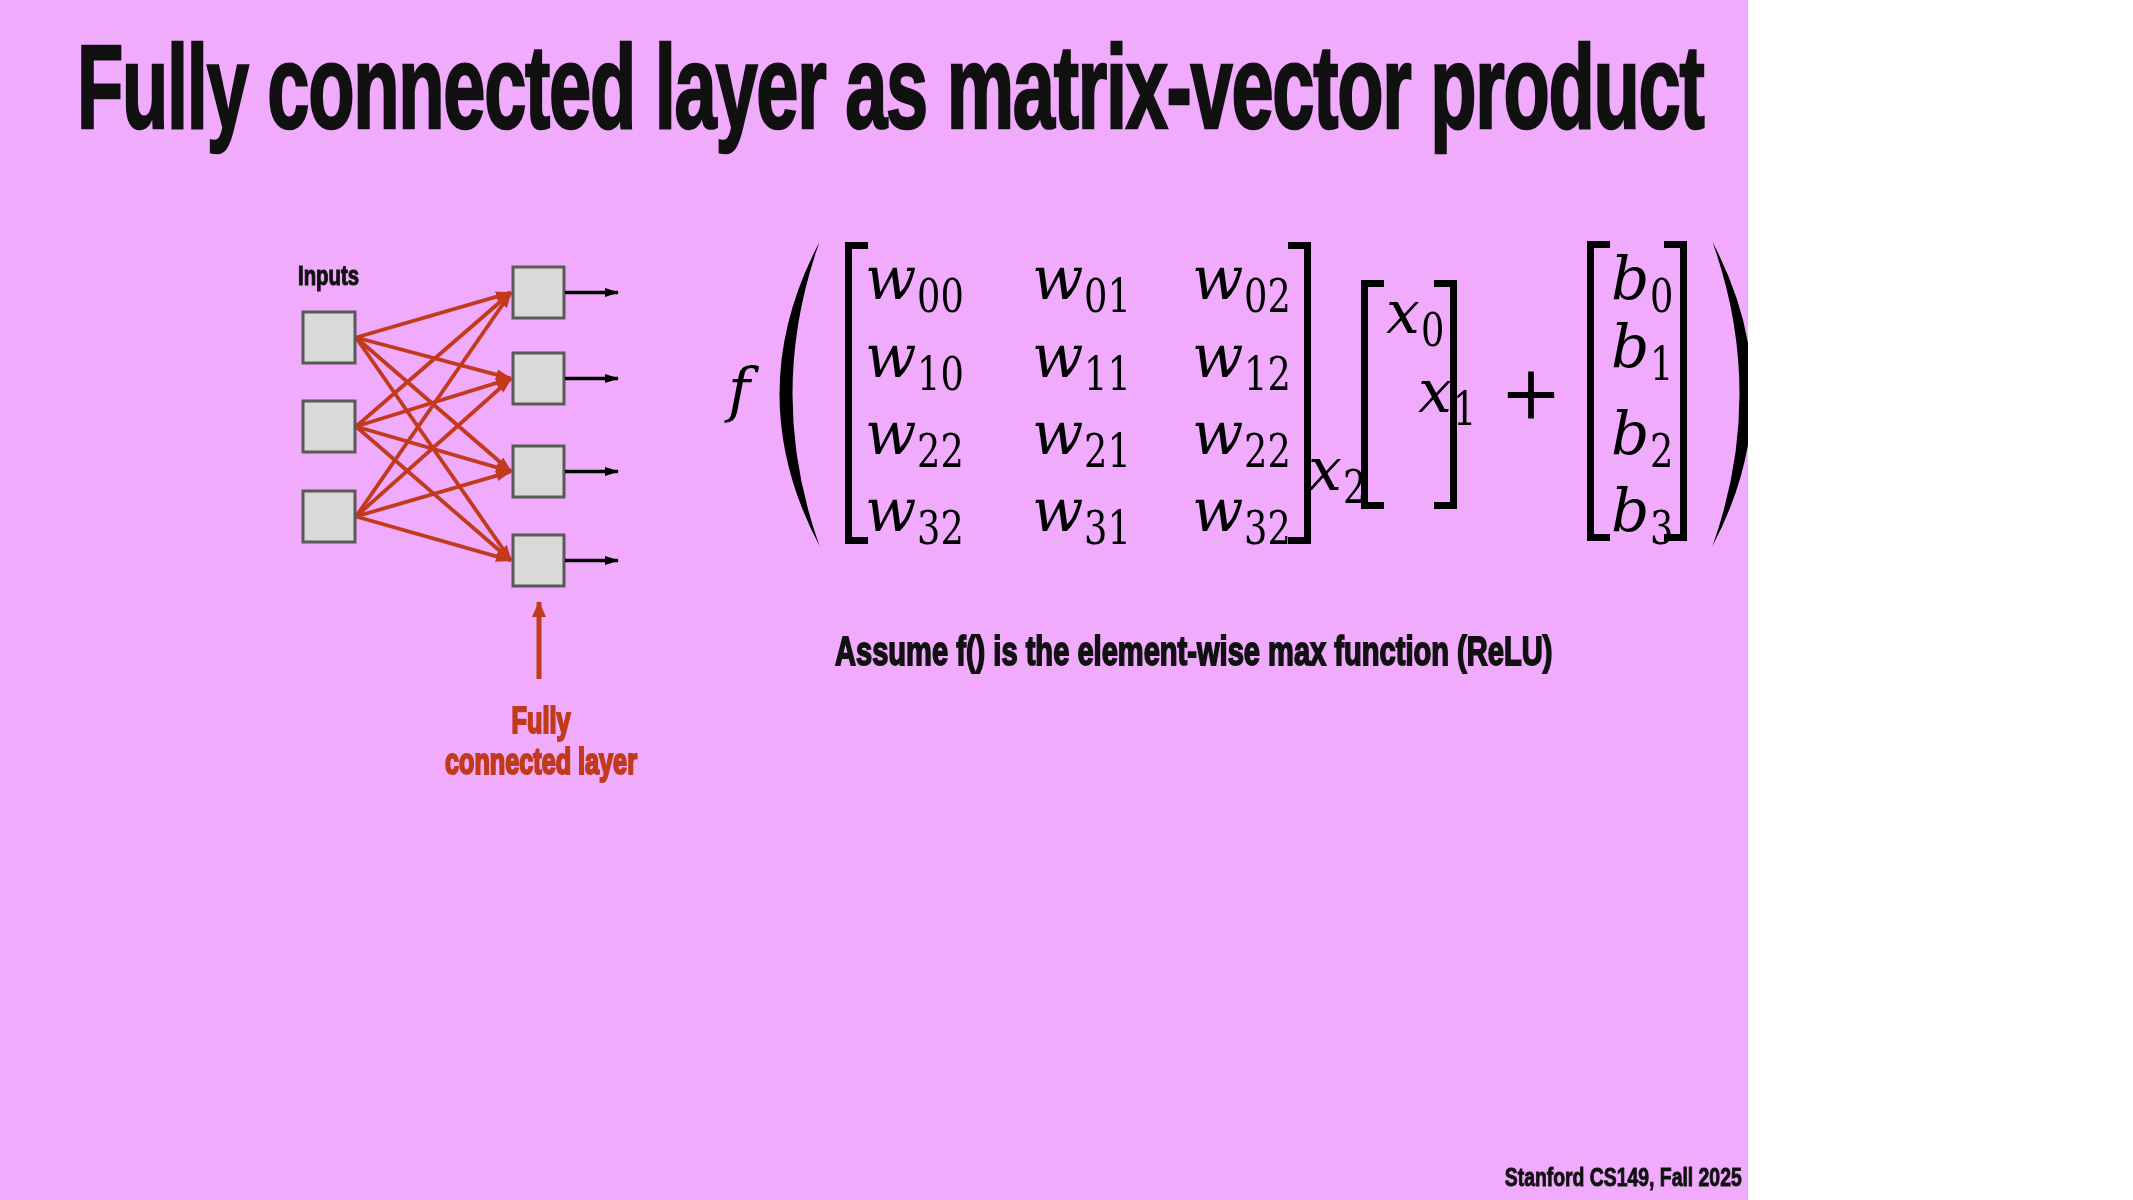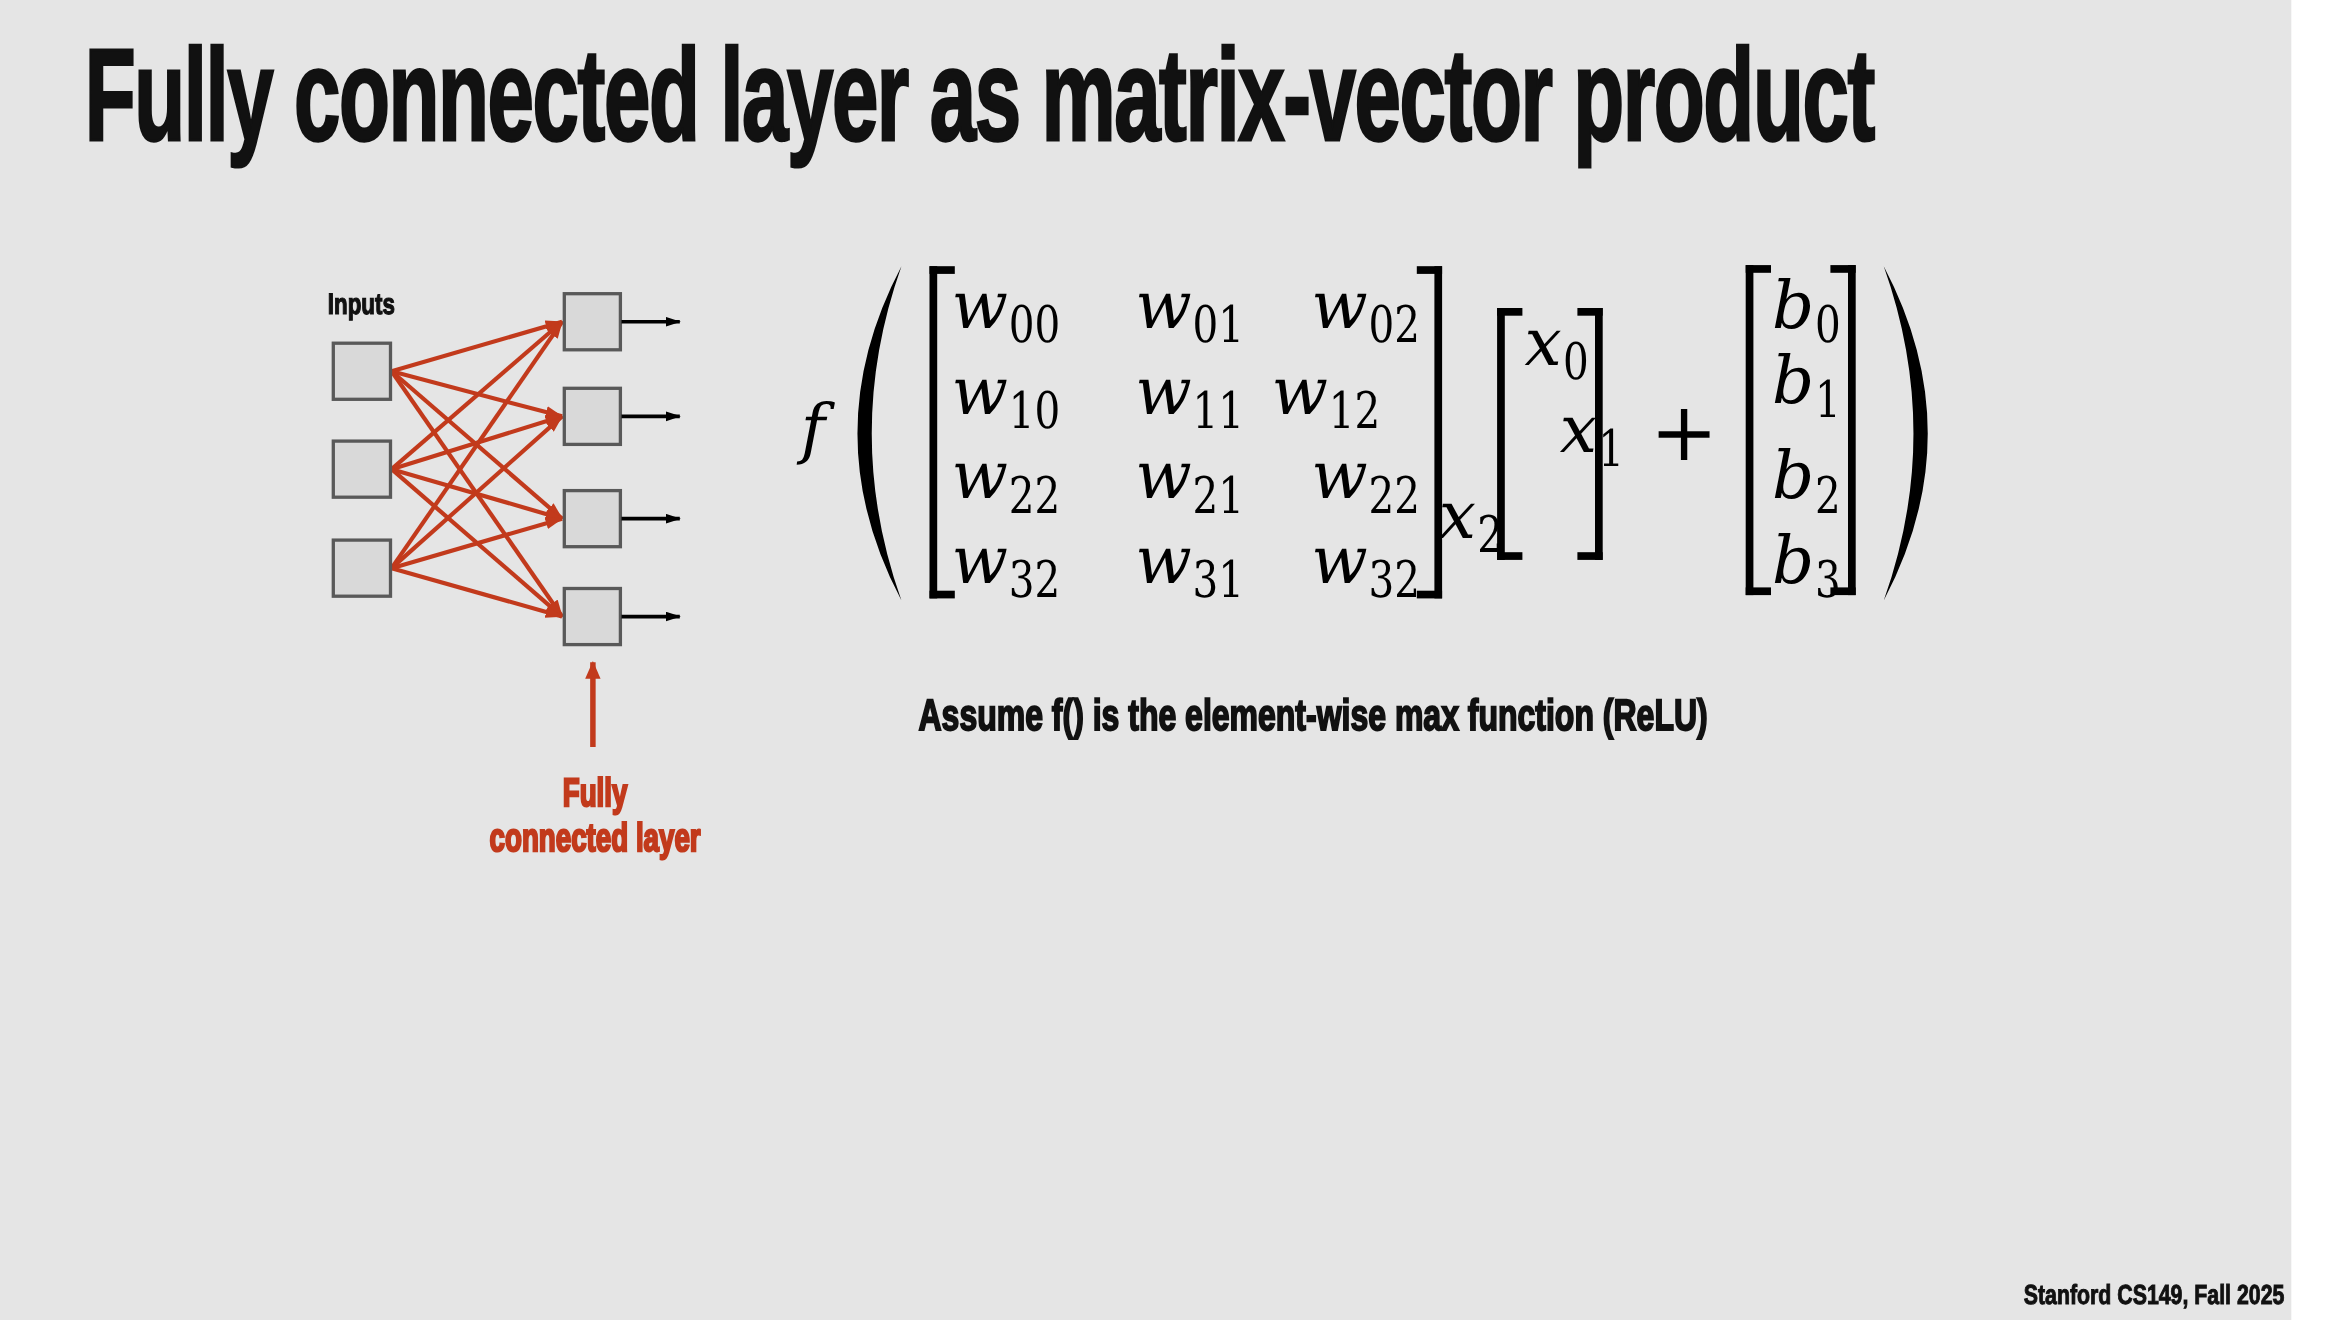--- a/index.html
+++ b/index.html
@@ -1,16 +1,16 @@
 <!DOCTYPE html>
 <html><head>
 <meta charset="utf-8">
 <style>
   html,body{margin:0;padding:0;background:#ffffff;}
-  #slide{position:relative;width:2083px;height:1200px;background:#e5e5e5;overflow:hidden;filter:brightness(1);
+  #slide{position:relative;width:1748px;height:1200px;background:#f0abfc;overflow:hidden;filter:brightness(1);
          font-family:"Liberation Sans",sans-serif;}
   #title{position:absolute;left:77px;top:27px;font-weight:bold;font-size:119px;-webkit-text-stroke:2.6px #111111;
          letter-spacing:-2px;color:#111111;transform:scaleX(0.637);line-height:1;
          transform-origin:0 0;white-space:nowrap;}
   #inputs-label{position:absolute;left:298px;top:263px;font-weight:bold;font-size:27px;-webkit-text-stroke:1.1px #111111;
          color:#111111;transform:scaleX(0.753);line-height:1;transform-origin:0 0;white-space:nowrap;}
   #layer-label{position:absolute;left:391px;top:700px;width:300px;text-align:center;-webkit-text-stroke:2.2px #c23a1c;
          font-weight:bold;font-size:36px;line-height:41px;transform:scaleX(0.70);
          transform-origin:50% 50%;}
   #assumption{position:absolute;left:835px;top:631px;font-weight:bold;font-size:40px;-webkit-text-stroke:1.8px #111111;
@@ -104,21 +104,21 @@
     </svg>
 
     <div class="bracket left" style="left:845px;top:242px;width:23px;height:302px;"></div>
     <div class="bracket right" style="left:1288px;top:242px;width:23px;height:302px;"></div>
 
     <span class="mathtext" style="left:865px;top:303px;"><span class="mbase">w</span><span class="msub">00</span></span>
     <span class="mathtext" style="left:1032px;top:303px;text-align:right;"><span class="mbase">w</span><span class="msub">01</span></span>
     <span class="mathtext" style="left:1192px;top:303px;"><span class="mbase">w</span><span class="msub">02</span></span>
     <span class="mathtext" style="left:865px;top:381px;"><span class="mbase">w</span><span class="msub">10</span></span>
     <span class="mathtext" style="left:1032px;top:381px;"><span class="mbase">w</span><span class="msub">11</span></span>
-    <span class="mathtext" style="left:1156px;top:381px;"><span class="mbase">w</span><span class="msub">12</span></span>
+    <span class="mathtext" style="left:1192px;top:381px;"><span class="mbase">w</span><span class="msub">12</span></span>
     <span class="mathtext" style="left:865px;top:458px;"><span class="mbase">w</span><span class="msub">22</span></span>
     <span class="mathtext" style="left:1032px;top:458px;text-align:right;"><span class="mbase">w</span><span class="msub">21</span></span>
     <span class="mathtext" style="left:1192px;top:458px;"><span class="mbase">w</span><span class="msub">22</span></span>
     <span class="mathtext" style="left:865px;top:535px;"><span class="mbase">w</span><span class="msub">32</span></span>
     <span class="mathtext" style="left:1032px;top:535px;"><span class="mbase">w</span><span class="msub">31</span></span>
     <span class="mathtext" style="left:1192px;top:535px;"><span class="mbase">w</span><span class="msub">32</span></span>
 
     <div class="bracket left" style="left:1361px;top:280px;width:23px;height:229px;"></div>
     <div class="bracket right" style="left:1434px;top:280px;width:23px;height:229px;"></div>
     <span class="mathtext" style="left:1386px;top:337px;"><span class="mbase">x</span><span class="msub">0</span></span>

